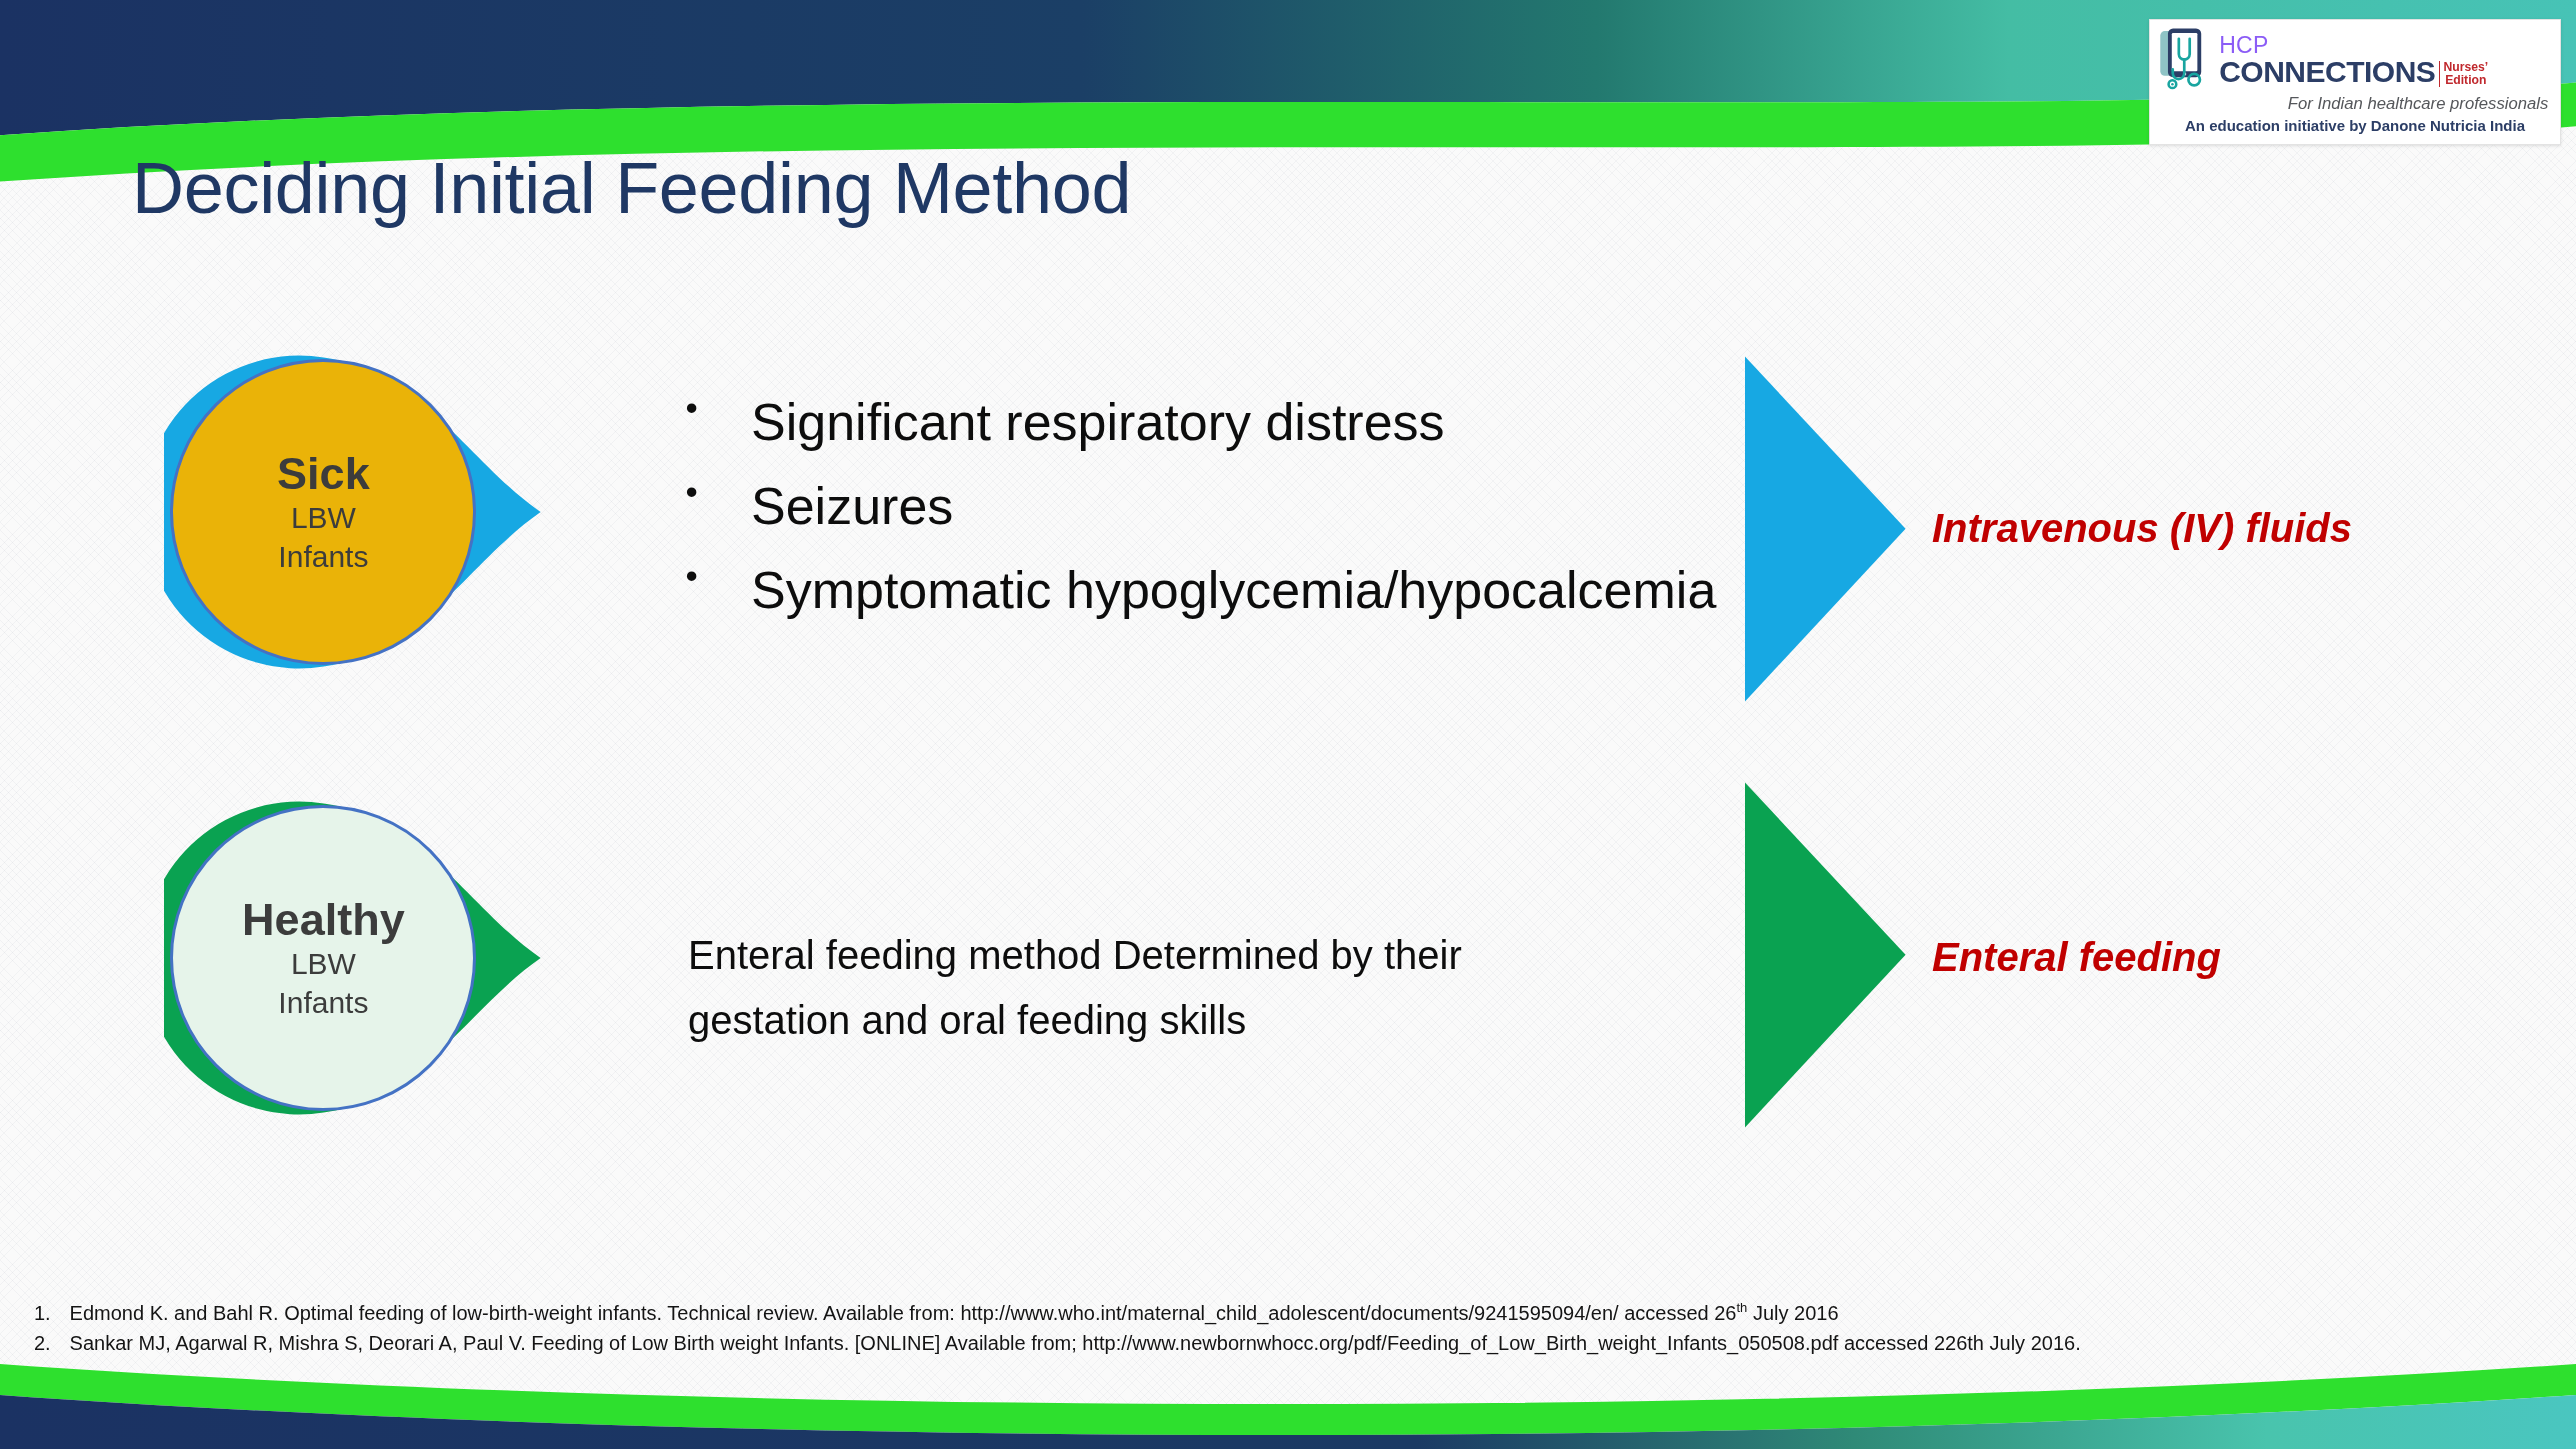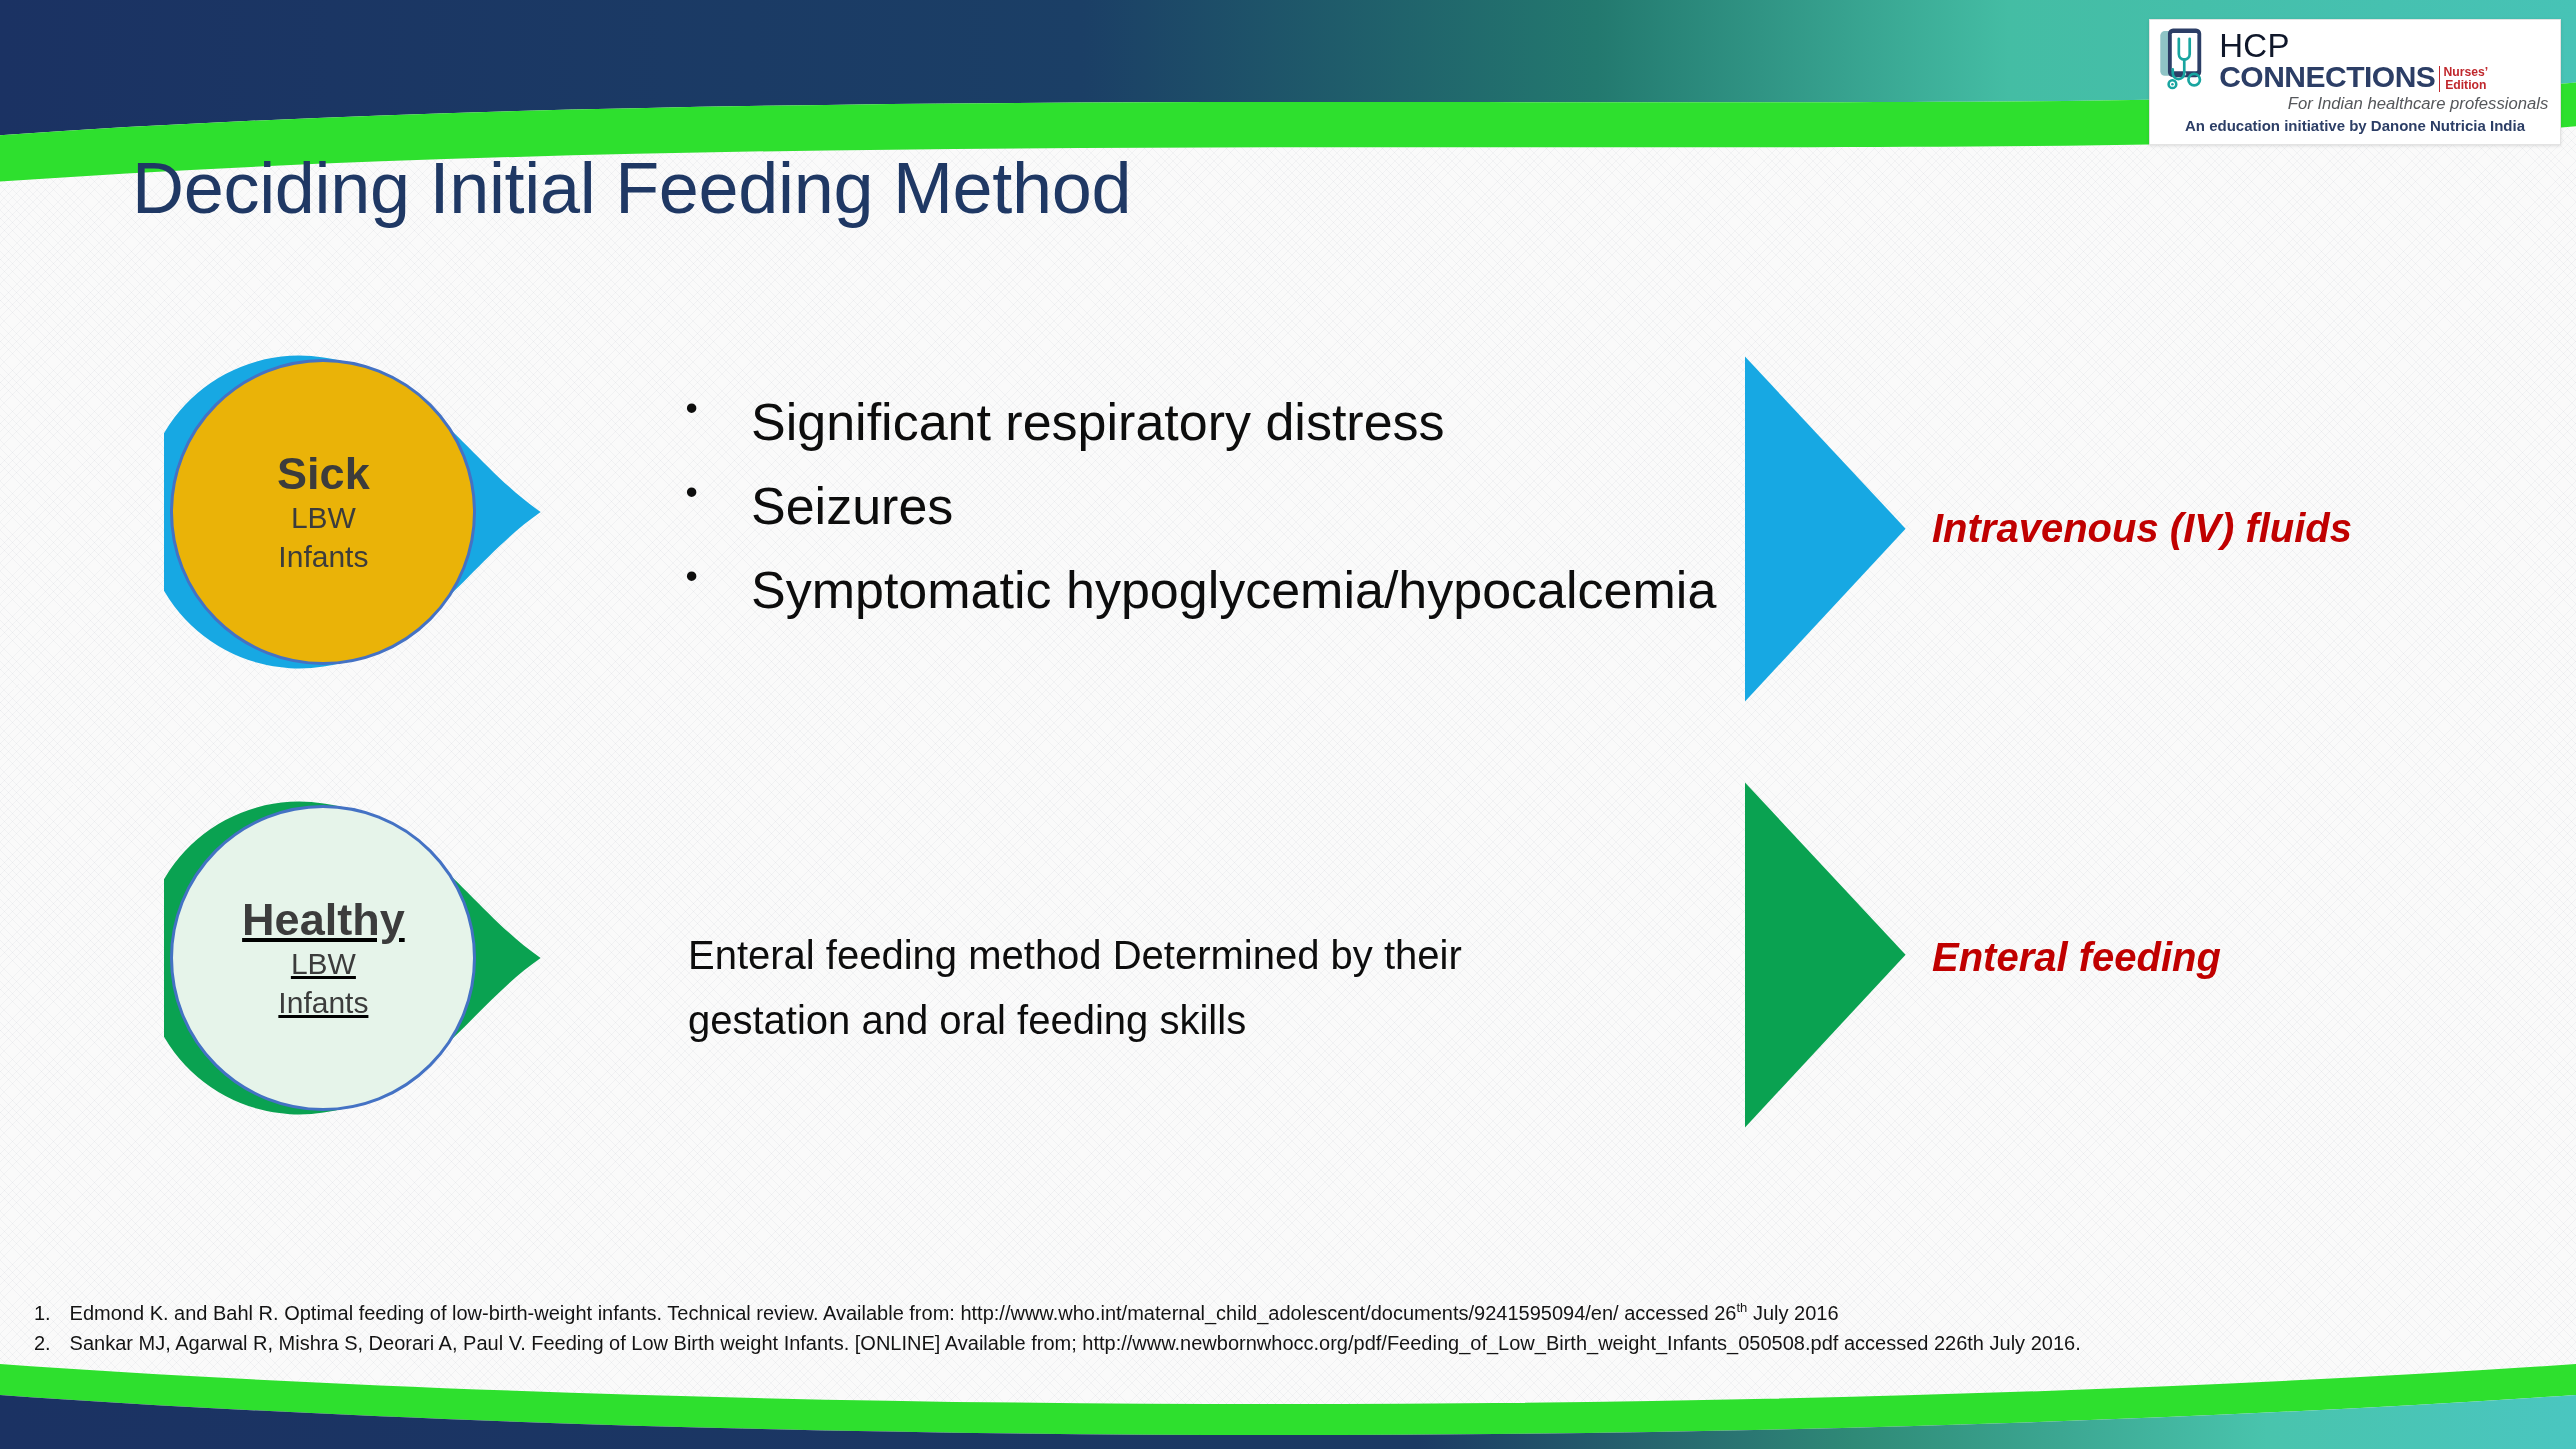--- a/index.html
+++ b/index.html
@@ -76,22 +76,22 @@
     position: relative;
     flex: 0 0 auto;
   }
   .logo-wordmark {
     flex: 1 1 auto;
     display: flex;
     flex-direction: column;
     line-height: 1;
   }
   .logo-hcp {
-    font-size: 33px;
-    color: #0f172a;
+    font-size: 23px;
+    color: #8b5cf6;
     font-weight: 400;
     letter-spacing: 0.3px;
   }
   .logo-conn-row {
     display: flex;
     align-items: flex-end;
     gap: 3.2px;
   }
   .logo-connections {
     font-size: 30px;
@@ -164,21 +164,20 @@
     background: #eab308;
     border: 3.9px solid #4472c4;
   }
   
   #healthy-group { left: 164px; top: 797px; width: 412px; height: 322px; }
   #healthy-circle {
     left: 6.4px; top: 8.4px;
     width: 306px; height: 306px;
     background: #e6f4ea;
     border: 3.9px solid #4472c4;
-    text-decoration: underline;
   }
 
   
   .bullets {
     position: absolute;
     left: 679px;
     top: 380px;
     width: 1063px;
     list-style: none;
     margin: 0;

